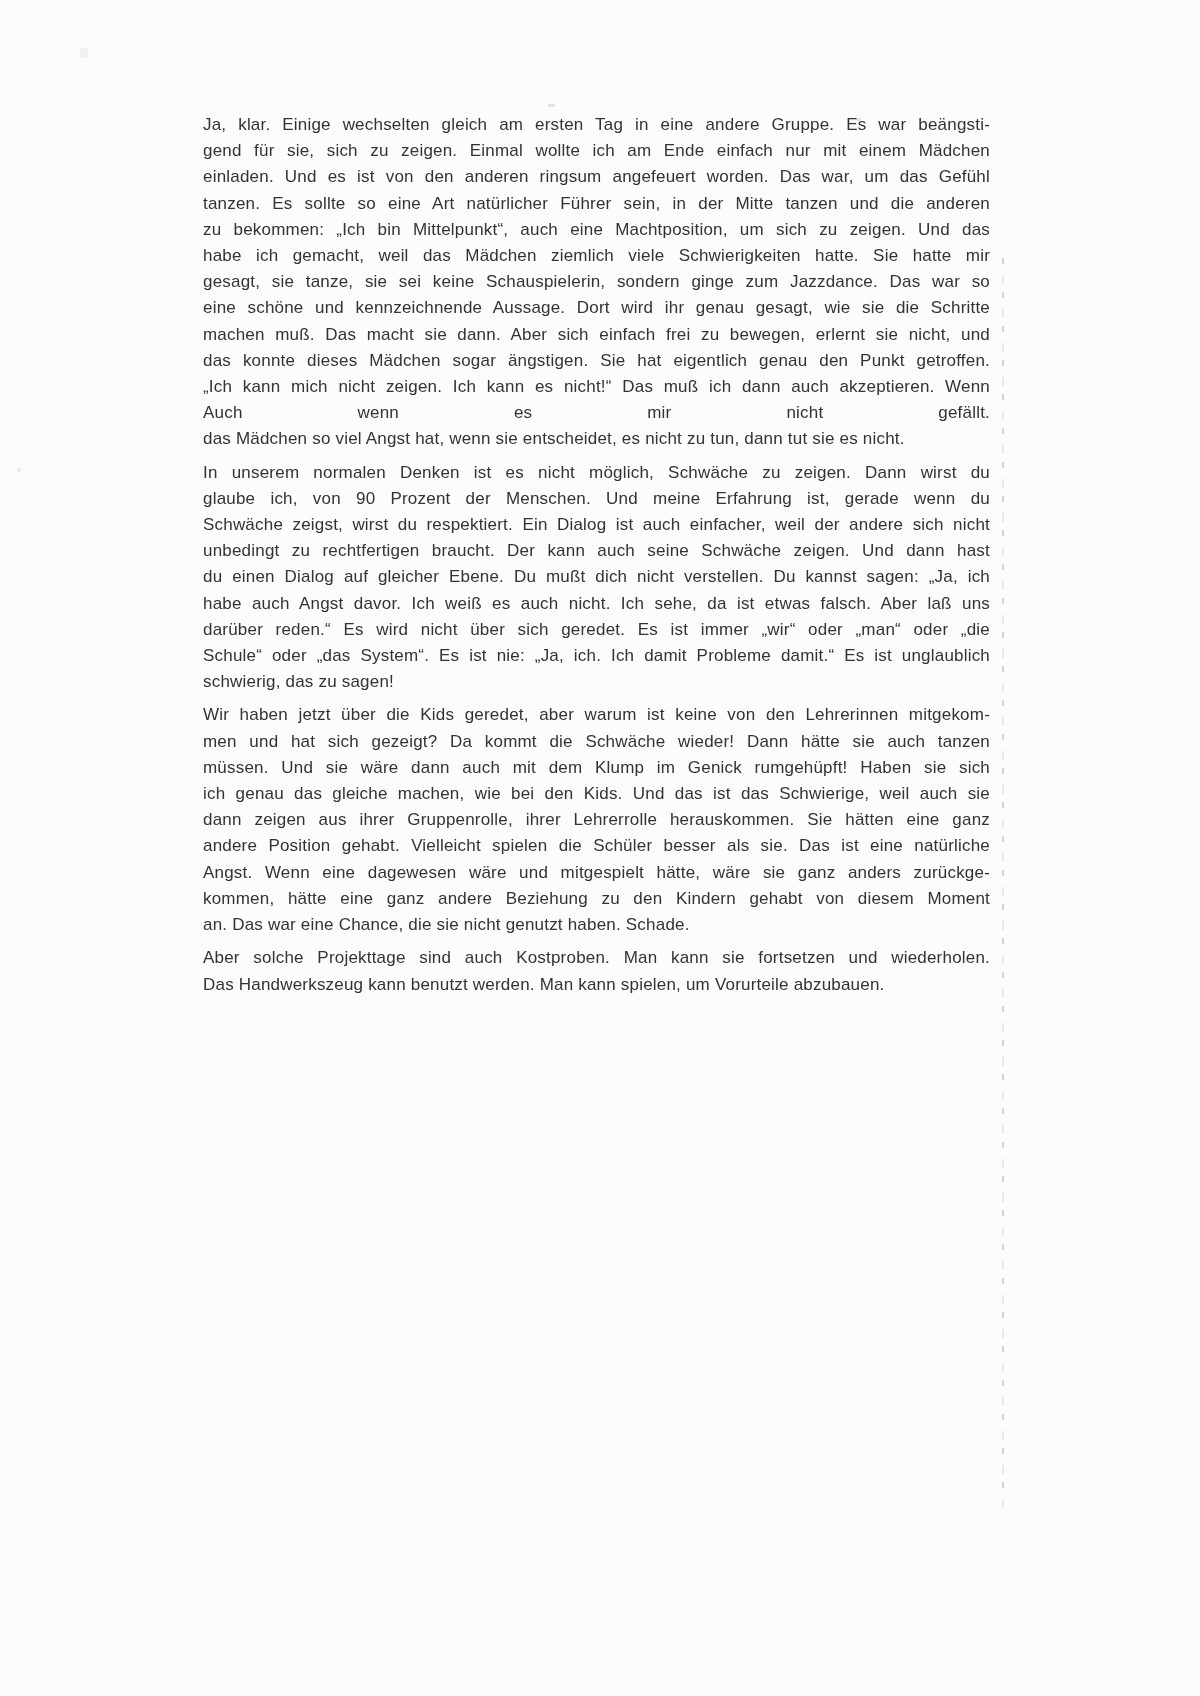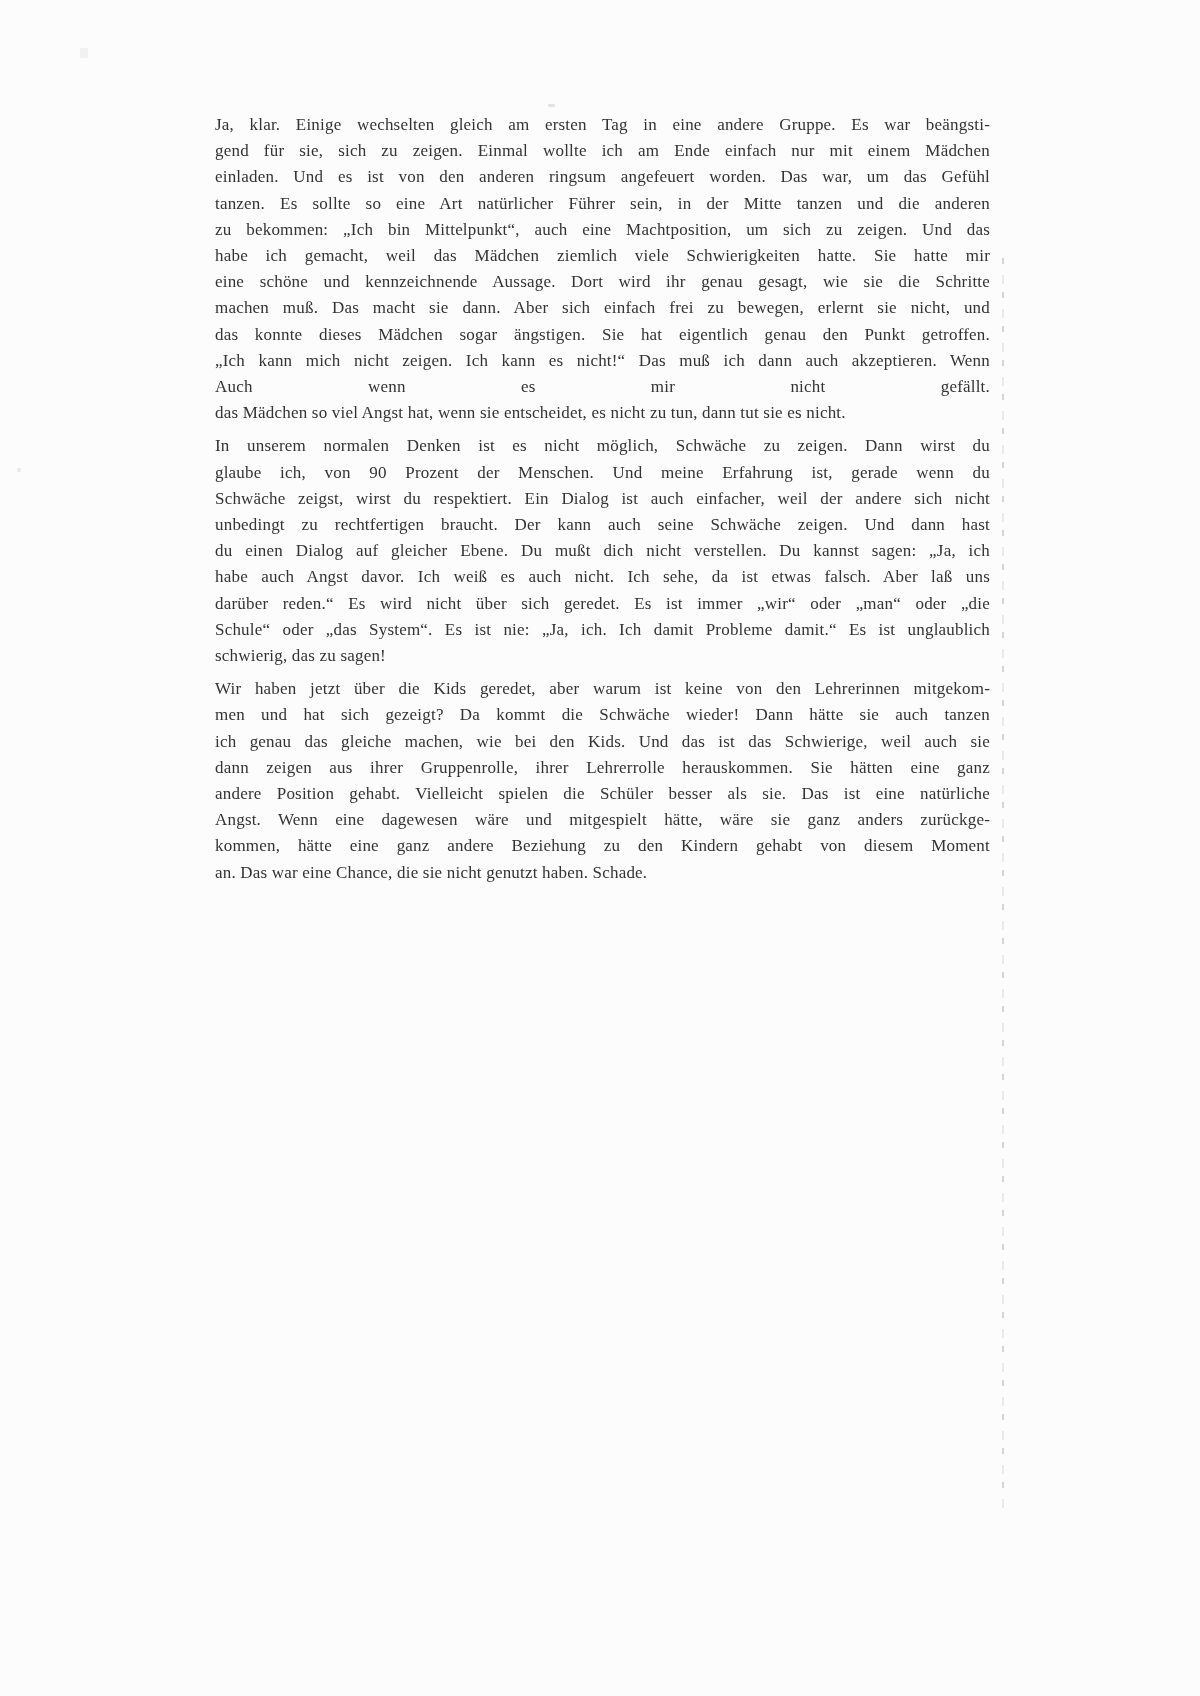--- a/index.html
+++ b/index.html
@@ -19,22 +19,21 @@
     position: absolute;
     left: 199px;
     top: 112px;
     width: 791px;
     font-size: 17px;
     line-height: 26.2px;
     letter-spacing: 0.2px;
     color: #333333;
   }
   .paragraph {
-    margin: 0 0 7px 16px;
-    font-family: Liberation Serif, serif;
+    margin: 0 0 7px 4px;
   }
   .line {
     text-align: justify;
     text-align-last: justify;
     min-height: 26.2px;
   }
   .paragraph .line:last-child {
     text-align-last: left;
   }
   
@@ -68,20 +67,21 @@
 <div class="page">
 
   <div class="textblock">
     <div class="paragraph">
         <div class="line">Ja, klar. Einige wechselten gleich am ersten Tag in eine andere Gruppe. Es war beängsti-</div>
         <div class="line">gend für sie, sich zu zeigen. Einmal wollte ich am Ende einfach nur mit einem Mädchen</div>
         <div class="line">einladen. Und es ist von den anderen ringsum angefeuert worden. Das war, um das Gefühl</div>
         <div class="line">tanzen. Es sollte so eine Art natürlicher Führer sein, in der Mitte tanzen und die anderen</div>
         <div class="line">zu bekommen: „Ich bin Mittelpunkt“, auch eine Machtposition, um sich zu zeigen. Und das</div>
         <div class="line">habe ich gemacht, weil das Mädchen ziemlich viele Schwierigkeiten hatte. Sie hatte mir</div>
+        <div class="line">gesagt, sie tanze, sie sei keine Schauspielerin, sondern ginge zum Jazzdance. Das war so</div>
         <div class="line">eine schöne und kennzeichnende Aussage. Dort wird ihr genau gesagt, wie sie die Schritte</div>
         <div class="line">machen muß. Das macht sie dann. Aber sich einfach frei zu bewegen, erlernt sie nicht, und</div>
         <div class="line">das konnte dieses Mädchen sogar ängstigen. Sie hat eigentlich genau den Punkt getroffen.</div>
         <div class="line">„Ich kann mich nicht zeigen. Ich kann es nicht!“ Das muß ich dann auch akzeptieren. Wenn</div>
         <div class="line">Auch wenn es mir nicht gefällt.</div>
         <div class="line">das Mädchen so viel Angst hat, wenn sie entscheidet, es nicht zu tun, dann tut sie es nicht.</div>
       </div>
     <div class="paragraph">
         <div class="line">In unserem normalen Denken ist es nicht möglich, Schwäche zu zeigen. Dann wirst du</div>
         <div class="line">glaube ich, von 90 Prozent der Menschen. Und meine Erfahrung ist, gerade wenn du</div>
@@ -89,26 +89,31 @@
         <div class="line">unbedingt zu rechtfertigen braucht. Der kann auch seine Schwäche zeigen. Und dann hast</div>
         <div class="line">du einen Dialog auf gleicher Ebene. Du mußt dich nicht verstellen. Du kannst sagen: „Ja, ich</div>
         <div class="line">habe auch Angst davor. Ich weiß es auch nicht. Ich sehe, da ist etwas falsch. Aber laß uns</div>
         <div class="line">darüber reden.“ Es wird nicht über sich geredet. Es ist immer „wir“ oder „man“ oder „die</div>
         <div class="line">Schule“ oder „das System“. Es ist nie: „Ja, ich. Ich damit Probleme damit.“ Es ist unglaublich</div>
         <div class="line">schwierig, das zu sagen!</div>
       </div>
     <div class="paragraph">
         <div class="line">Wir haben jetzt über die Kids geredet, aber warum ist keine von den Lehrerinnen mitgekom-</div>
         <div class="line">men und hat sich gezeigt? Da kommt die Schwäche wieder! Dann hätte sie auch tanzen</div>
+        <div class="line">müssen. Und sie wäre dann auch mit dem Klump im Genick rumgehüpft! Haben sie sich</div>
         <div class="line">ich genau das gleiche machen, wie bei den Kids. Und das ist das Schwierige, weil auch sie</div>
         <div class="line">dann zeigen aus ihrer Gruppenrolle, ihrer Lehrerrolle herauskommen. Sie hätten eine ganz</div>
         <div class="line">andere Position gehabt. Vielleicht spielen die Schüler besser als sie. Das ist eine natürliche</div>
         <div class="line">Angst. Wenn eine dagewesen wäre und mitgespielt hätte, wäre sie ganz anders zurückge-</div>
         <div class="line">kommen, hätte eine ganz andere Beziehung zu den Kindern gehabt von diesem Moment</div>
         <div class="line">an. Das war eine Chance, die sie nicht genutzt haben. Schade.</div>
+      </div>
+    <div class="paragraph">
+        <div class="line">Aber solche Projekttage sind auch Kostproben. Man kann sie fortsetzen und wiederholen.</div>
+        <div class="line">Das Handwerkszeug kann benutzt werden. Man kann spielen, um Vorurteile abzubauen.</div>
       </div>
   </div>
 
   <div class="artifact-line"></div>
   <div class="speck speck-a"></div>
   <div class="speck speck-b"></div>
   <div class="speck speck-c"></div>
   <div class="speck speck-d"></div>
 
 </div>

